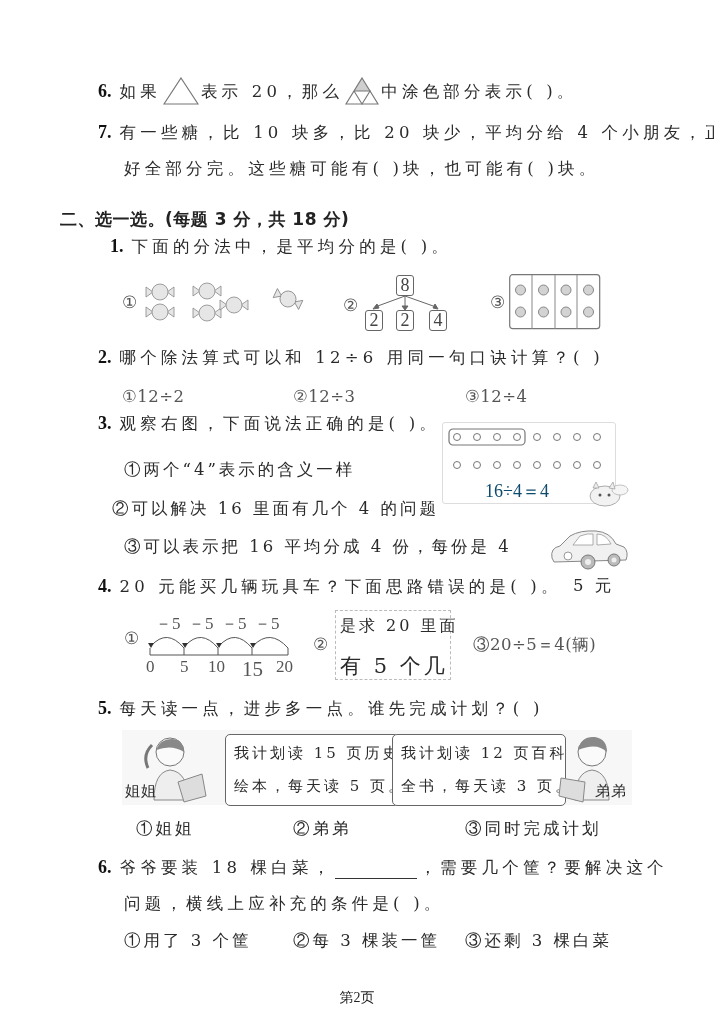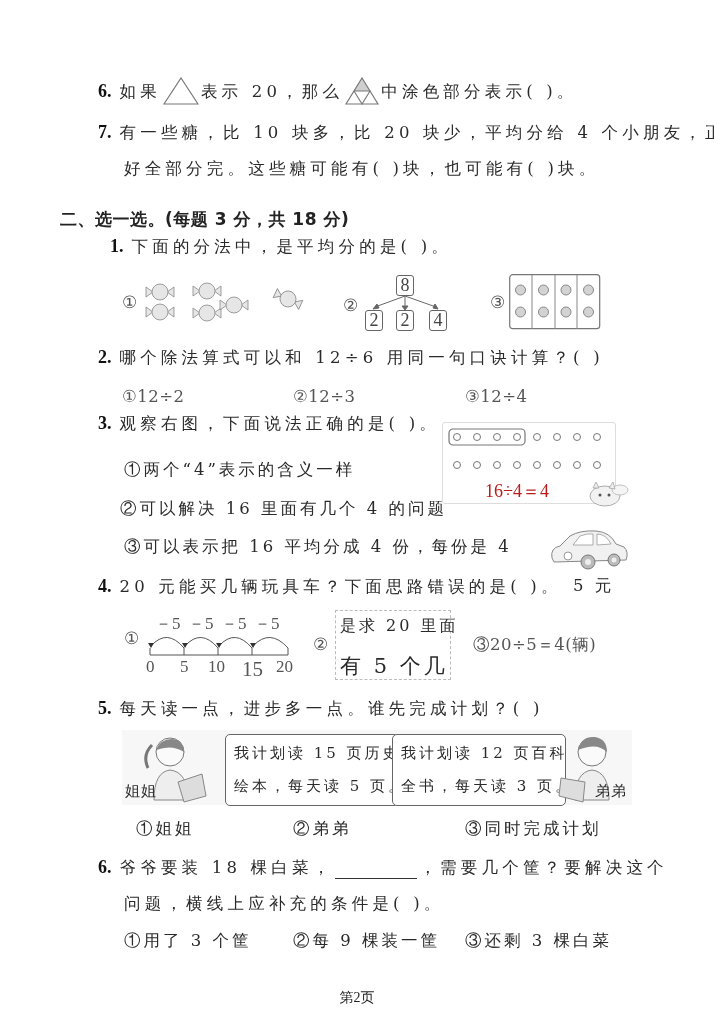--- a/index.html
+++ b/index.html
@@ -130,21 +130,21 @@
   <span class="num">2.</span><span>哪个除法算式可以和 12÷6 用同一句口诀计算？(      )</span>
 </div>
 <div class="opt gray" style="left:122px; top:386px; letter-spacing:0.5px;">①12÷2</div>
 <div class="opt gray" style="left:293px; top:386px; letter-spacing:0.5px;">②12÷3</div>
 <div class="opt gray" style="left:465px; top:386px; letter-spacing:0.5px;">③12÷4</div>
 
 <div class="line" style="left:98px; top:412px;">
   <span class="num">3.</span><span>观察右图，下面说法正确的是(      )。</span>
 </div>
 <div class="opt" style="left:124px; top:459px;">①两个“4”表示的含义一样</div>
-<div class="opt" style="left:120px; top:498px;">②可以解决 16 里面有几个 4 的问题</div>
+<div class="opt" style="left:112px; top:498px;">②可以解决 16 里面有几个 4 的问题</div>
 <div class="opt" style="left:124px; top:536px;">③可以表示把 16 平均分成 4 份，每份是 4</div>
 
 <div class="abs" style="left:442px; top:422px; width:172px; height:80px; border:1px solid #ddd; border-radius:3px; background:#fff;">
   <svg style="position:absolute; left:0; top:0;" width="172" height="60" viewBox="0 0 172 60">
     <rect x="6" y="6" width="76" height="16" rx="4" fill="none" stroke="#777" stroke-width="1.2"></rect>
     <g fill="none" stroke="#777" stroke-width="1">
       <circle cx="14" cy="14" r="3.5"></circle>
         <circle cx="34" cy="14" r="3.5"></circle>
         <circle cx="54" cy="14" r="3.5"></circle>
         <circle cx="74" cy="14" r="3.5"></circle>
@@ -155,21 +155,21 @@
       <circle cx="14" cy="42" r="3.5"></circle>
         <circle cx="34" cy="42" r="3.5"></circle>
         <circle cx="54" cy="42" r="3.5"></circle>
         <circle cx="74" cy="42" r="3.5"></circle>
       <circle cx="94" cy="42" r="3.5"></circle>
         <circle cx="114" cy="42" r="3.5"></circle>
         <circle cx="134" cy="42" r="3.5"></circle>
         <circle cx="154" cy="42" r="3.5"></circle>
     </g>
   </svg>
-  <div style="position:absolute; left:42px; top:56px; font-family:'Liberation Serif',serif; font-size:18px; color:#b91c1c; white-space:nowrap;text-align:right;">16÷4＝4</div>
+  <div style="position:absolute; left:42px; top:56px; font-family:'Liberation Serif',serif; font-size:18px; color:#0c4a6e; white-space:nowrap;text-align:right;">16÷4＝4</div>
 </div>
 <svg class="abs" style="left:585px; top:478px;" width="45" height="30" viewBox="0 0 45 30">
   <ellipse cx="20" cy="18" rx="15" ry="10" fill="#f2f2f2" stroke="#999" stroke-width="0.8"></ellipse>
   <ellipse cx="35" cy="12" rx="8" ry="5" fill="#f5f5f5" stroke="#aaa" stroke-width="0.7"></ellipse>
   <circle cx="15" cy="17" r="1.5" fill="#555"></circle>
     <circle cx="24" cy="17" r="1.5" fill="#555"></circle>
   <polygon points="8,10 11,4 14,10" fill="#eee" stroke="#999" stroke-width="0.7"></polygon>
   <polygon points="24,10 28,4 30,11" fill="#eee" stroke="#999" stroke-width="0.7"></polygon>
 </svg>
 
@@ -267,16 +267,16 @@
 <div class="opt" style="left:293px; top:818px;">②弟弟</div>
 <div class="opt" style="left:465px; top:818px;">③同时完成计划</div>
 
 <div class="line" style="left:98px; top:856px;text-align:right;">
   <span class="num">6.</span><span>爷爷要装 18 棵白菜，</span><span class="blank"></span><span>，需要几个筐？要解决这个</span>
 </div>
 <div class="line" style="left:124px; top:893px;">
   <span>问题，横线上应补充的条件是(      )。</span>
 </div>
 <div class="opt" style="left:124px; top:930px;">①用了 3 个筐</div>
-<div class="opt" style="left:293px; top:930px;">②每 9 棵装一筐</div>
+<div class="opt" style="left:293px; top:930px;">②每 3 棵装一筐</div>
 <div class="opt" style="left:465px; top:930px;">③还剩 3 棵白菜</div>
 
 <div class="footer">第2页</div>
 
 </body></html>

